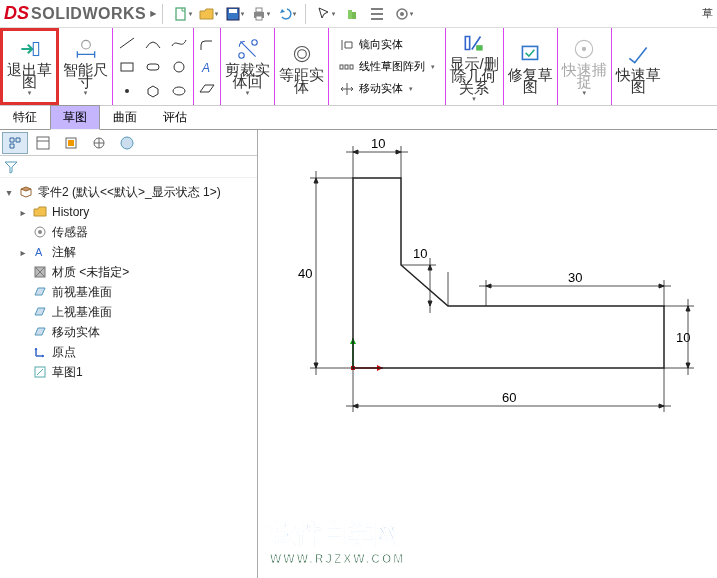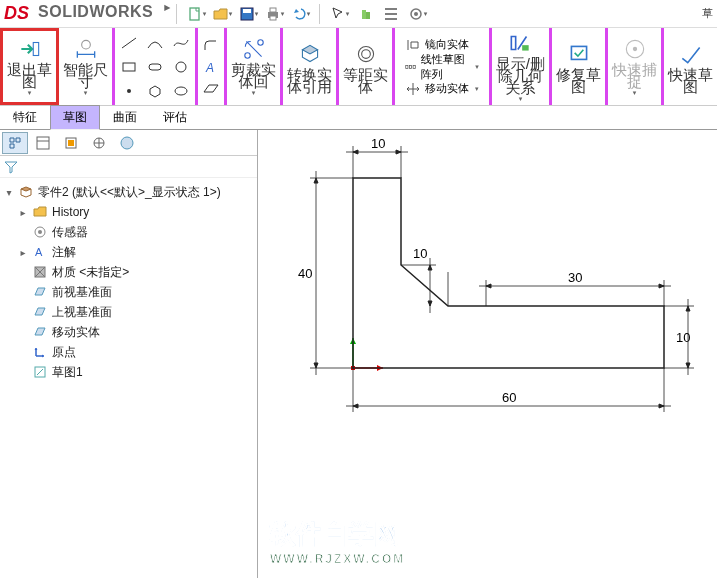--- a/index.html
+++ b/index.html
@@ -1,29 +1,29 @@
 <!DOCTYPE html>
 <html><head>
 <meta charset="utf-8">
 <style>
 * { margin: 0; padding: 0; box-sizing: border-box; font-family: "Microsoft YaHei", Arial, sans-serif; }
 body { width: 717px; height: 578px; background: #fff; overflow: hidden; position: relative; font-size: 11px; }
 
 .titlebar { height: 28px; background: #fff; display: flex; align-items: center; padding: 0 4px; border-bottom: 1px solid #ddd; }
-.logo { display: flex; align-items: flex-start; gap: 9px; }
+.logo { display: flex; align-items: center; gap: 2px; }
 .logo-s { color: #d6001c; font-weight: bold; font-size: 18px; font-style: italic; }
 .logo-text { color: #666; font-weight: bold; font-size: 16px; letter-spacing: 0.5px; }
 .titlebar-dd { margin-left: 2px; color: #666; font-size: 8px; }
 .titlebar-sep { width: 1px; height: 20px; background: #ccc; margin: 0 6px; }
 .titlebar-btn { width: 26px; height: 22px; display: inline-flex; align-items: center; justify-content: center; cursor: pointer; }
 .titlebar-btn svg { width: 16px; height: 16px; }
 .title-right { margin-left: auto; color: #444; }
 
 .ribbon { height: 78px; background: #fff; border-bottom: 1px solid #ccc; display: flex; }
-.ribbon-group { border-right: 3px solid #d946ef; padding: 2px 4px; display: flex; flex-direction: column; align-items: center; justify-content: center; position: relative; }
+.ribbon-group { border-right: 1px solid #d946ef; padding: 2px 4px; display: flex; flex-direction: column; align-items: center; justify-content: center; position: relative; }
 .ribbon-group.hl { border: 3px solid #e03030; }
 .rg-icon { width: 26px; height: 26px; display: flex; align-items: center; justify-content: center; }
 .rg-label { font-size: 15px; text-align: center; line-height: 12px; margin-top: 2px; color: #333; white-space: pre; }
 .rg-label.off { color: #aaa; }
 .rg-dd { font-size: 7px; color: #666; margin-top: 1px; }
 .mini-tool-grid { display: grid; grid-template-columns: repeat(3, 24px); grid-auto-rows: 22px; gap: 2px; align-items: center; justify-items: center; }
 .mini-tool { width: 22px; height: 20px; display: flex; align-items: center; justify-content: center; cursor: pointer; }
 .mini-row { display: flex; align-items: center; gap: 4px; height: 22px; padding: 0 4px; cursor: pointer; }
 .mini-row svg { width: 16px; height: 14px; }
 
@@ -227,30 +227,20 @@
           <path d="M5 5l14 14M9 5c-3 0-5 2-5 5" stroke="#36c" fill="none"></path>
           <circle cx="6" cy="18" r="2.5" fill="none" stroke="#36c"></circle>
           <circle cx="18" cy="6" r="2.5" fill="none" stroke="#36c"></circle>
         </svg>
       </div>
     <div class="rg-label">剪裁实
 体回</div>
     <div class="rg-dd">▾</div>
   </div>
 
-  <div class="ribbon-group">
-    <div class="rg-icon">
-        <svg viewBox="0 0 24 24">
-          <path d="M5 8l7-4 7 4-7 4z" fill="#bcd" stroke="#37a"></path>
-          <path d="M5 8v7l7 4 7-4V8" fill="none" stroke="#37a"></path>
-        </svg>
-      </div>
-    <div class="rg-label">转换实
-体引用</div>
-  </div>
 
   <div class="ribbon-group">
     <div class="rg-icon">
         <svg viewBox="0 0 24 24">
           <circle cx="12" cy="12" r="7" fill="none" stroke="#555"></circle>
           <circle cx="12" cy="12" r="4" fill="none" stroke="#555"></circle>
         </svg>
       </div>
     <div class="rg-label">等距实
 体</div>

